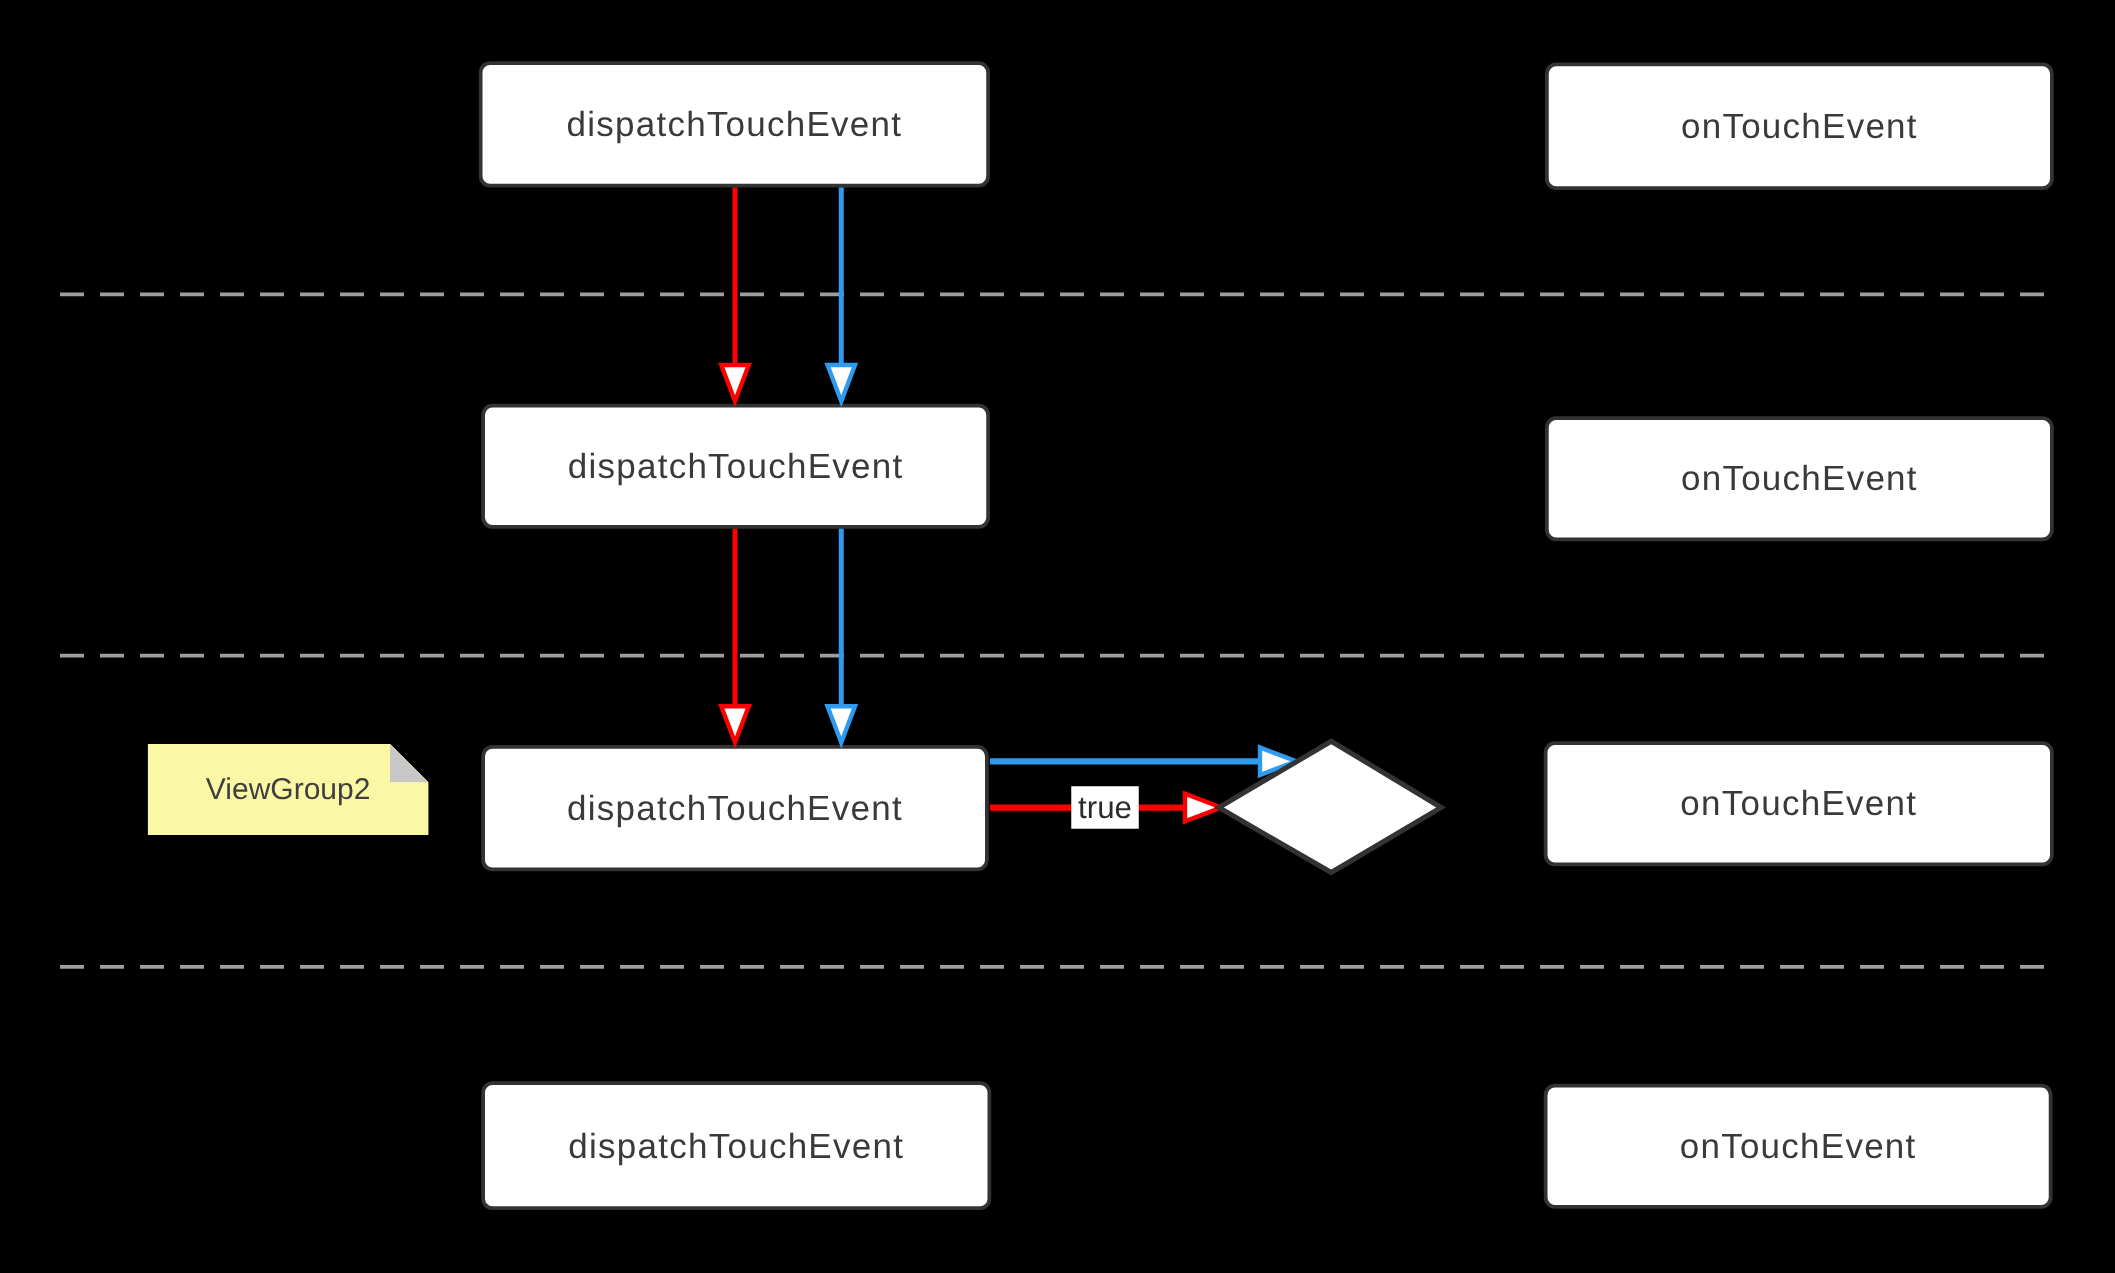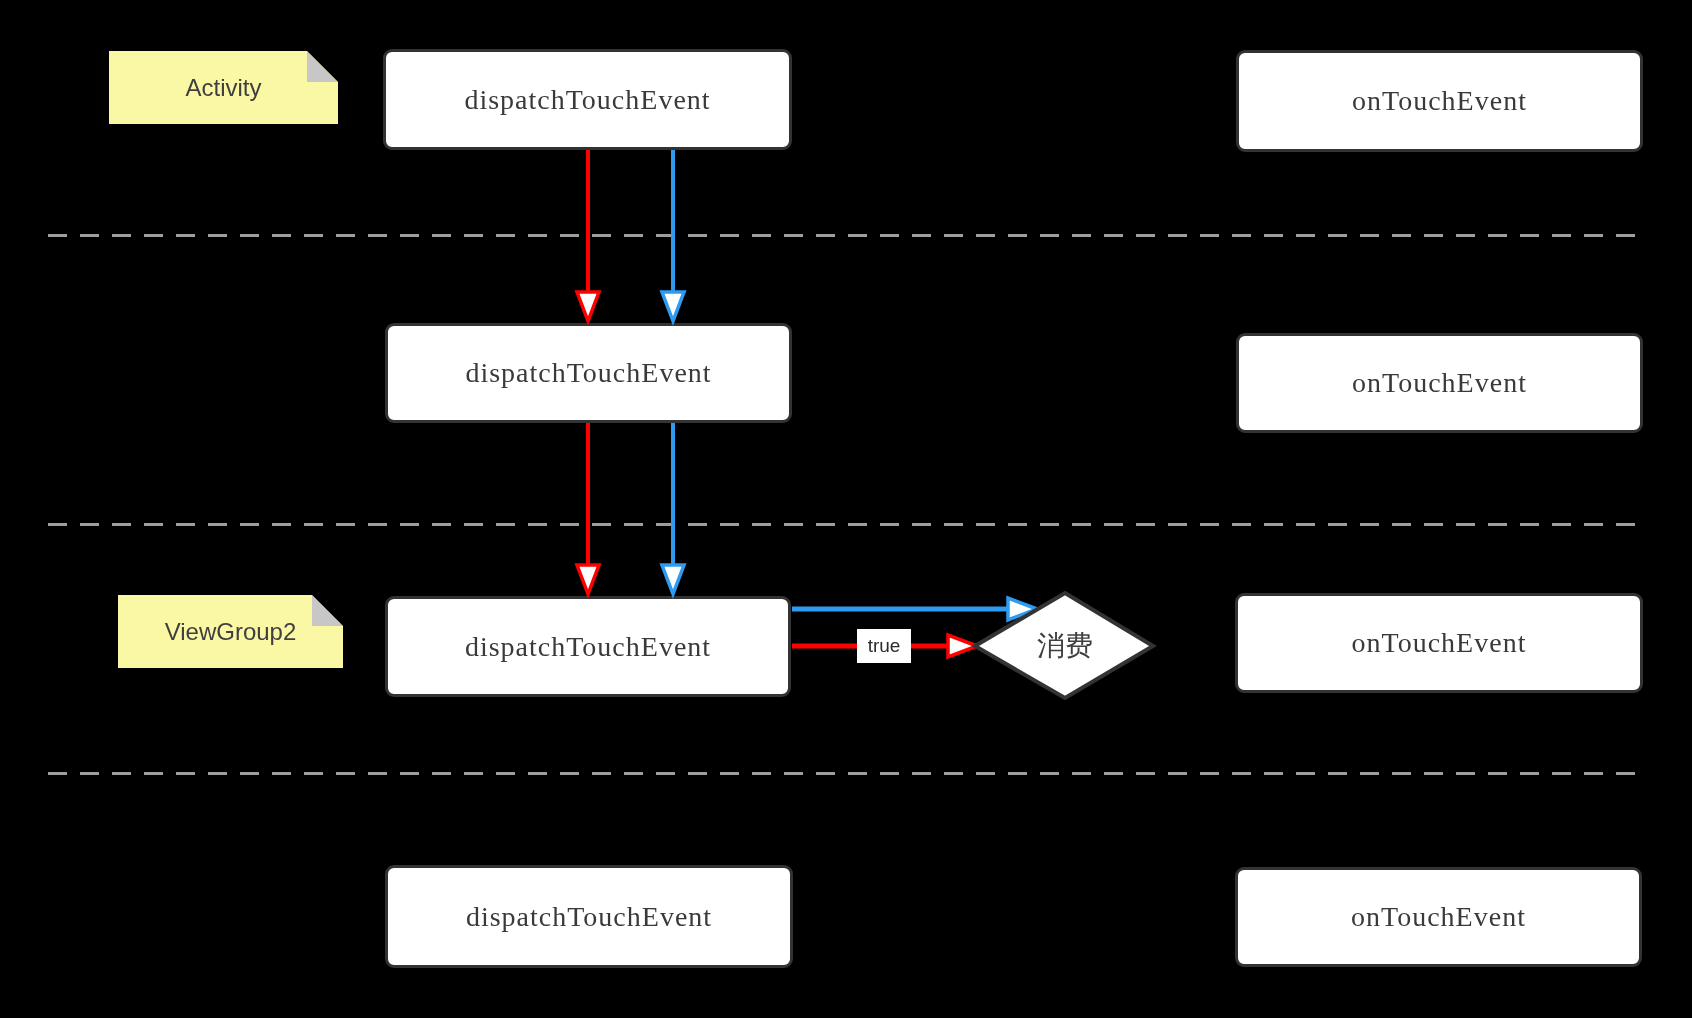--- a/index.html
+++ b/index.html
@@ -28,56 +28,52 @@
     clip-path:polygon(0 0,100% 100%,0 100%);
   }
   
   .node{
     position:absolute;box-sizing:border-box;
     background:var(--box-fill,#FFFFFF);
     border:3.5px solid var(--box-border,#333333);
     border-radius:9px;
     color:var(--box-text,#3A3A3A);
     display:flex;align-items:center;justify-content:center;
-    font-size:28px;letter-spacing:1px;font-family:Liberation Serif, serif;
+    font-size:28px;letter-spacing:1px;
   }
   .arrows{position:absolute;left:0;top:0;pointer-events:none;}
   .red-line{stroke:var(--arrow-red,#FF0000);}
   .blue-line{stroke:var(--arrow-blue,#2E9BF0);}
   .v{stroke-width:4px;}
   .h{stroke-width:5px;}
   .red-head{fill:#fff;stroke:var(--arrow-red,#FF0000);stroke-width:3.5px;}
   .blue-head{fill:#fff;stroke:var(--arrow-blue,#2E9BF0);stroke-width:3.5px;}
   .diamond-shape{fill:var(--box-fill,#FFFFFF);stroke:var(--box-border,#333333);stroke-width:4px;}
   .diamond-label{
     position:absolute;left:971px;top:589px;width:188px;height:114px;
     display:flex;align-items:center;justify-content:center;
     color:var(--note-text,#3F3F3F);font-size:28px;
     font-family:"DejaVu Sans",sans-serif;
   }
   .edge-label{
     position:absolute;left:857px;top:629px;width:54px;height:34px;
     background:#fff;color:var(--edge-label-text,#2B2B2B);
     display:flex;align-items:center;justify-content:center;
-    font-size:19px;
+    font-size:25px;
   }
 </style>
 </head>
 <body>
 
 <div class="canvas">
 
   <div class="sep" style="top:234px"></div>
   <div class="sep" style="top:523px"></div>
   <div class="sep" style="top:772px"></div>
 
-  <div class="note" style="left:109px;top:51px;width:229px;height:73px">
-    <span>Activity</span>
-    <span class="fold"></span>
-  </div>
   <div class="note" style="left:118px;top:595px;width:225px;height:73px">
     <span>ViewGroup2</span>
     <span class="fold"></span>
   </div>
 
   <div class="node" style="left:383px;top:49px;width:409px;height:101px">
     <span>dispatchTouchEvent</span>
   </div>
   <div class="node" style="left:385px;top:323px;width:407px;height:100px">
     <span>dispatchTouchEvent</span>
@@ -124,17 +120,16 @@
       <polygon class="blue-head" points="1037,609 1008,598 1008,620"></polygon>
     </g>
     <g>
       <line class="red-line h" x1="792" y1="646" x2="949" y2="646"></line>
       <polygon class="red-head" points="977,646 948,635 948,657"></polygon>
     </g>
 
     <polygon class="diamond-shape" points="1065,593 1153,646 1065,698 975,646"></polygon>
   </svg>
 
-  <div class="diamond-label">消费</div>
 
   <div class="edge-label">true</div>
 
 </div>
 
 </body></html>

